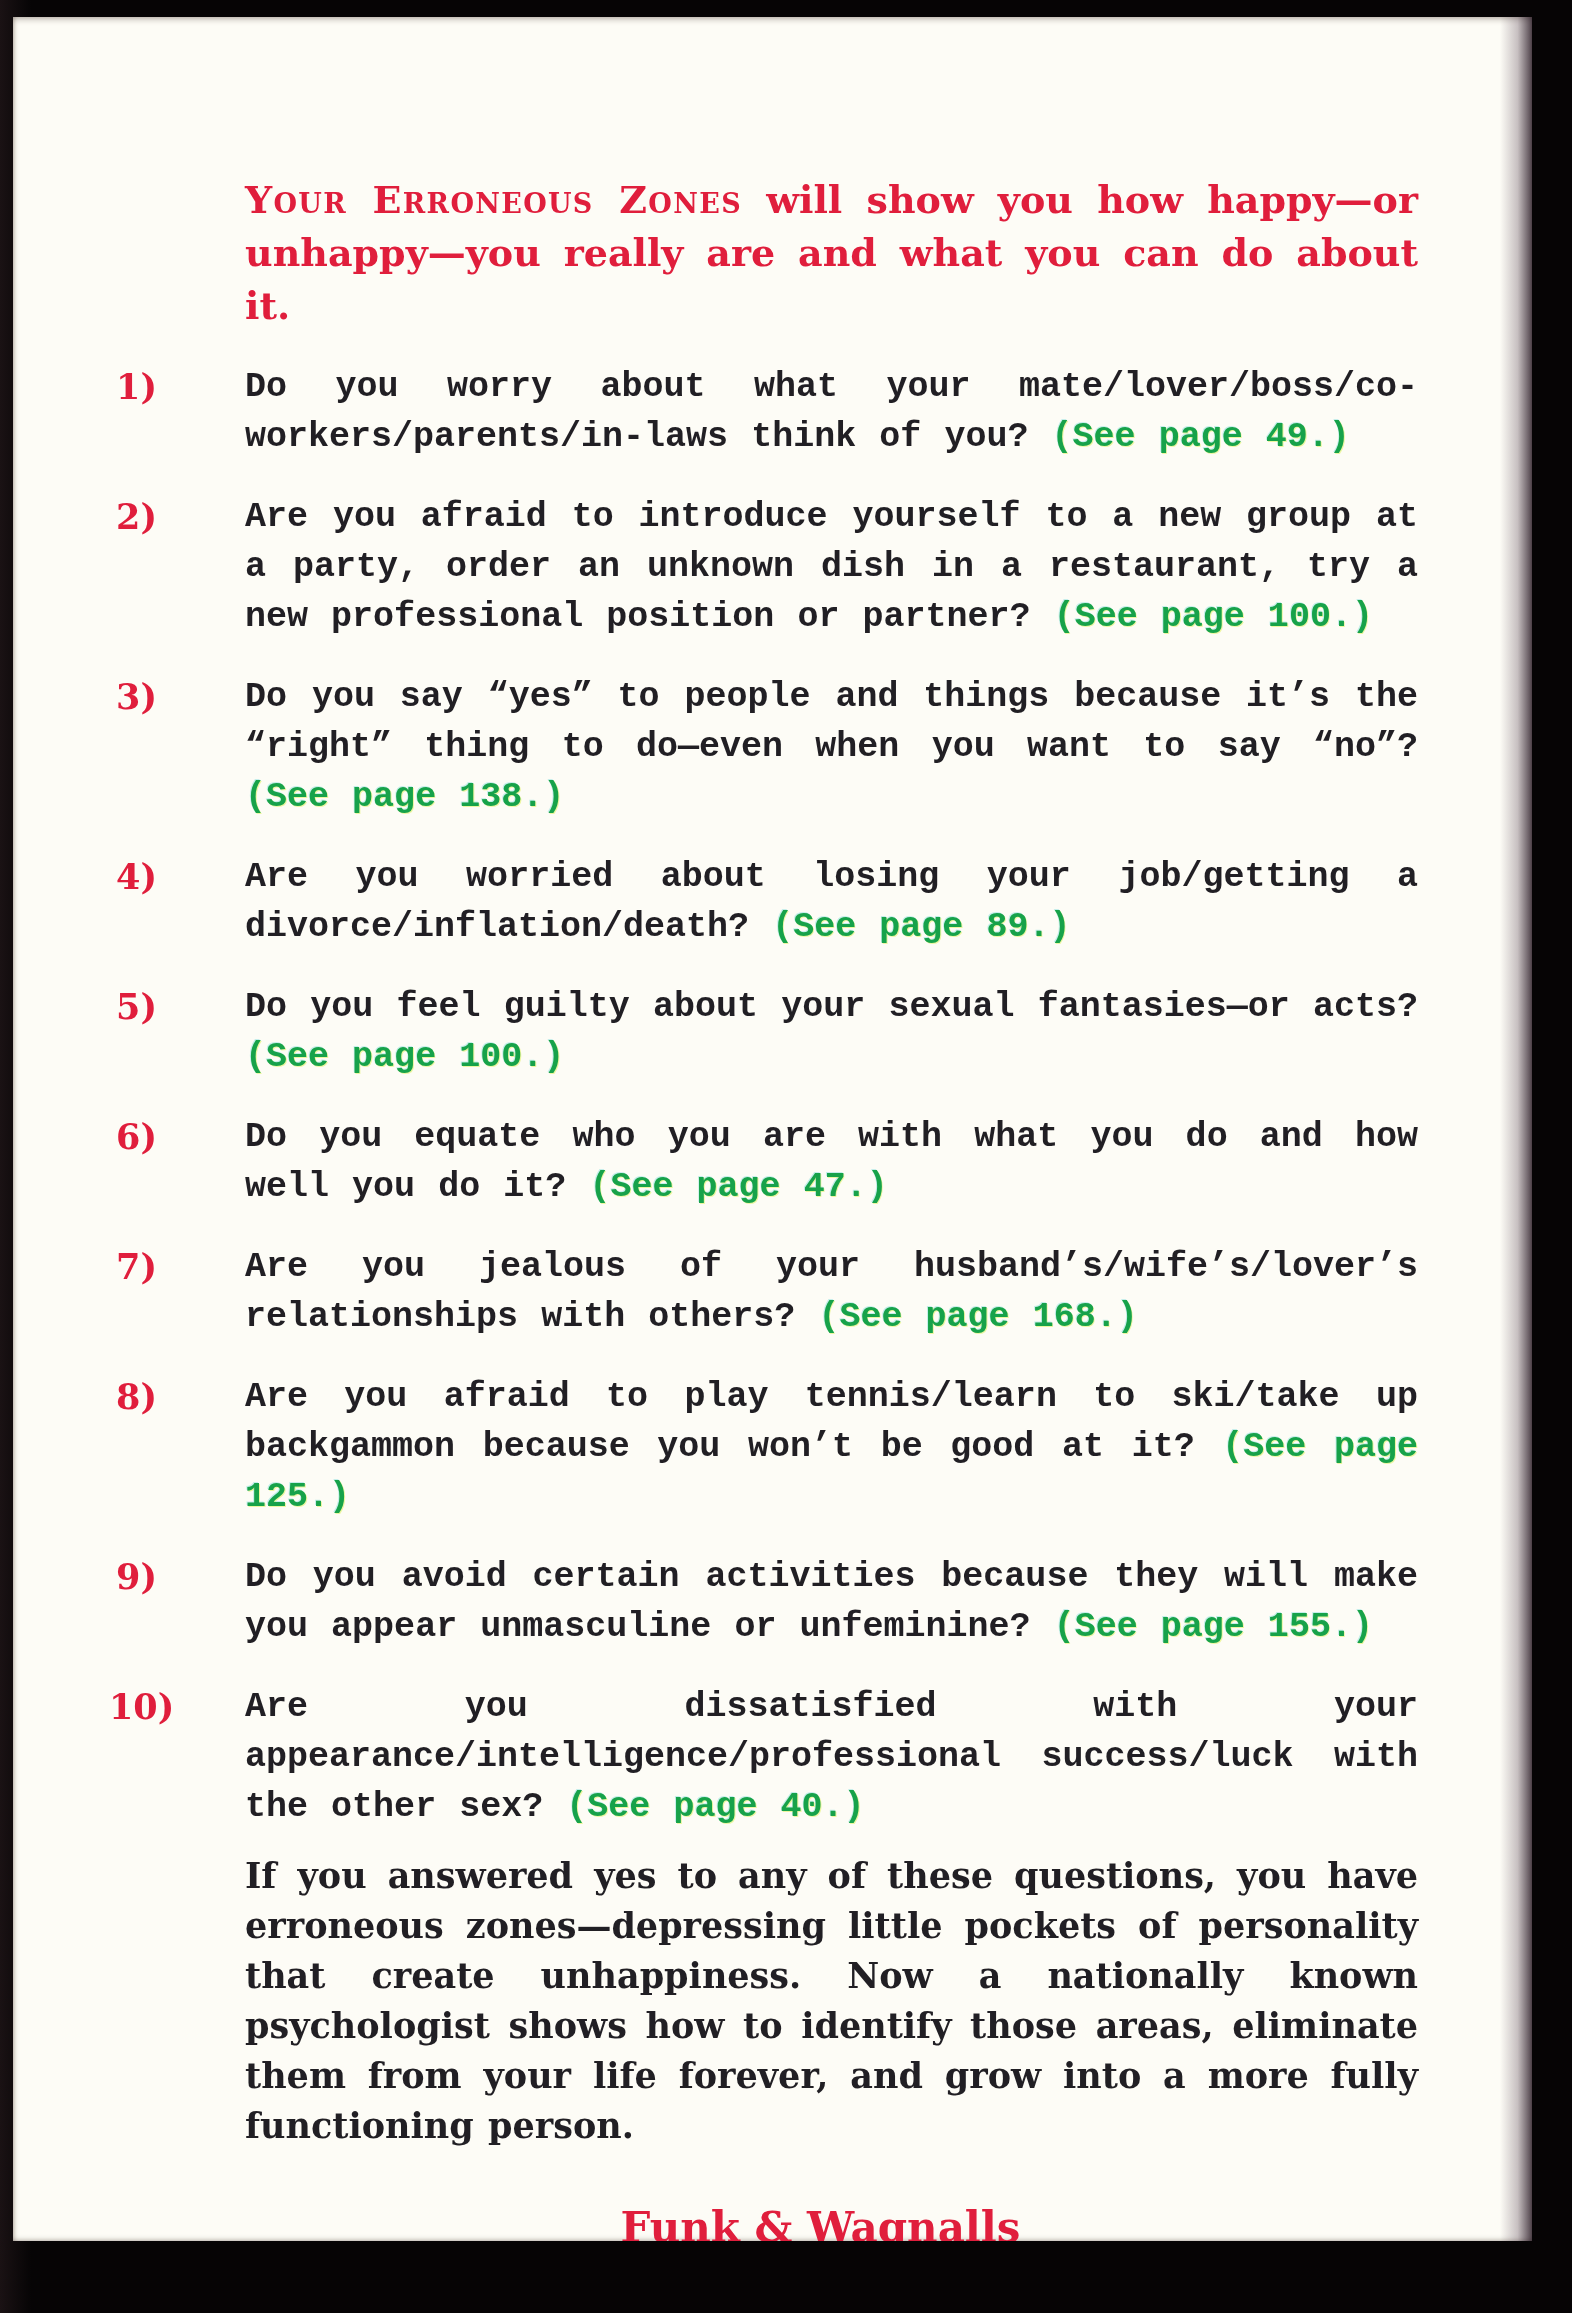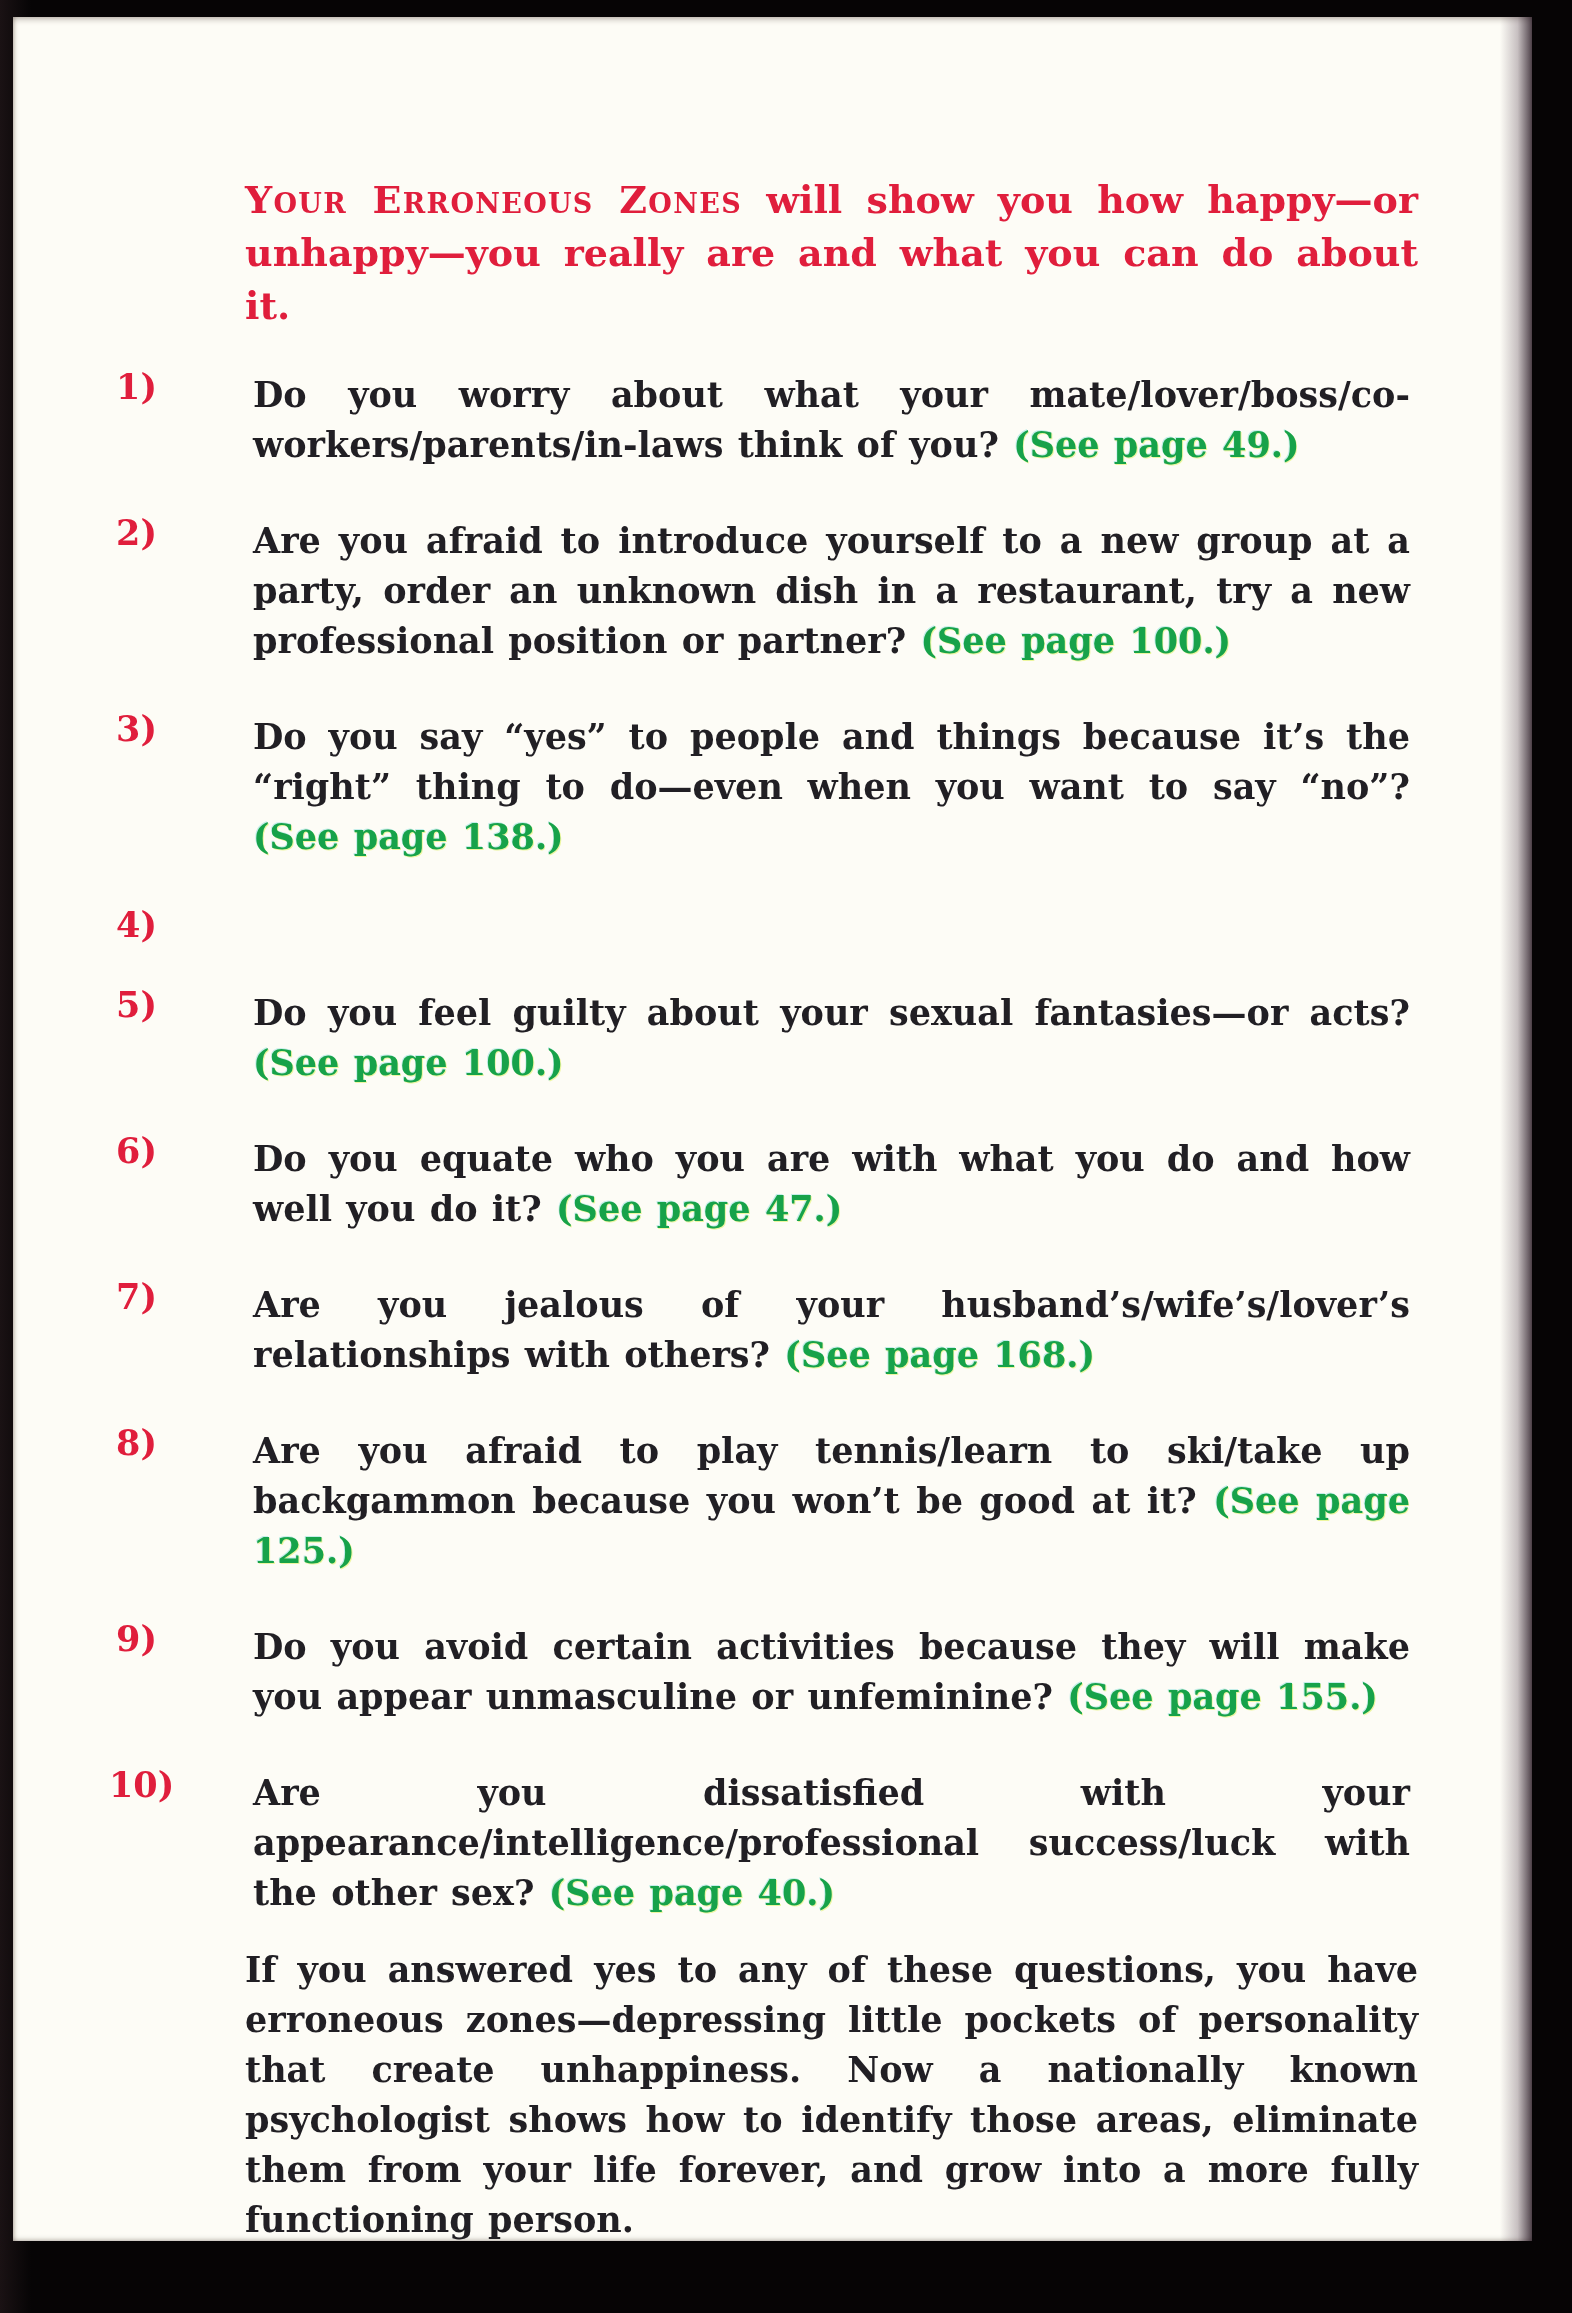--- a/index.html
+++ b/index.html
@@ -70,27 +70,28 @@
     margin-top: 30px;
   }
   .q-num {
     text-align: right;
     color: var(--red, #e01e3c);
     font-weight: 700;
     font-size: 35px;
     line-height: 50px;
   }
   .q-text {
-    margin: 8px;
+    margin: 0;
     font-size: 35px;
     line-height: 50px;
     font-weight: 700;
     color: var(--ink, #211f24);
     text-align: justify;
     word-spacing: 0.06em;
+    font-family: Liberation Mono, monospace;
   }
   .q-see {
     color: var(--green, #17a24a);
     text-shadow: 0.9px 0.9px 0 rgba(205,235,0,0.35), -0.9px -0.9px 0 rgba(0,190,190,0.22);
   }
 
   .closing {
     margin: 19px 0 0 136px;
     width: 1173px;
     font-size: 35px;
@@ -130,20 +131,21 @@
         <p class="q-text"><span class="q-black">Are you afraid to introduce yourself to a new group at a party, order an unknown dish in a restaurant, try a new professional position or partner?</span> <span class="q-see">(See page 100.)</span></p>
       </li>
 
       <li class="q-item">
         <span class="q-num">3)</span>
         <p class="q-text"><span class="q-black">Do you say “yes” to people and things because it’s the “right” thing to do—even when you want to say “no”?</span> <span class="q-see">(See page 138.)</span></p>
       </li>
 
       <li class="q-item">
         <span class="q-num">4)</span>
+        <p class="q-text"><span class="q-black">Are you worried about losing your job/getting a divorce/inflation/death?</span> <span class="q-see">(See page 89.)</span></p>
       </li>
 
       <li class="q-item">
         <span class="q-num">5)</span>
         <p class="q-text"><span class="q-black">Do you feel guilty about your sexual fantasies—or acts?</span> <span class="q-see">(See page 100.)</span></p>
       </li>
 
       <li class="q-item">
         <span class="q-num">6)</span>
         <p class="q-text"><span class="q-black">Do you equate who you are with what you do and how well you do it?</span> <span class="q-see">(See page 47.)</span></p>

